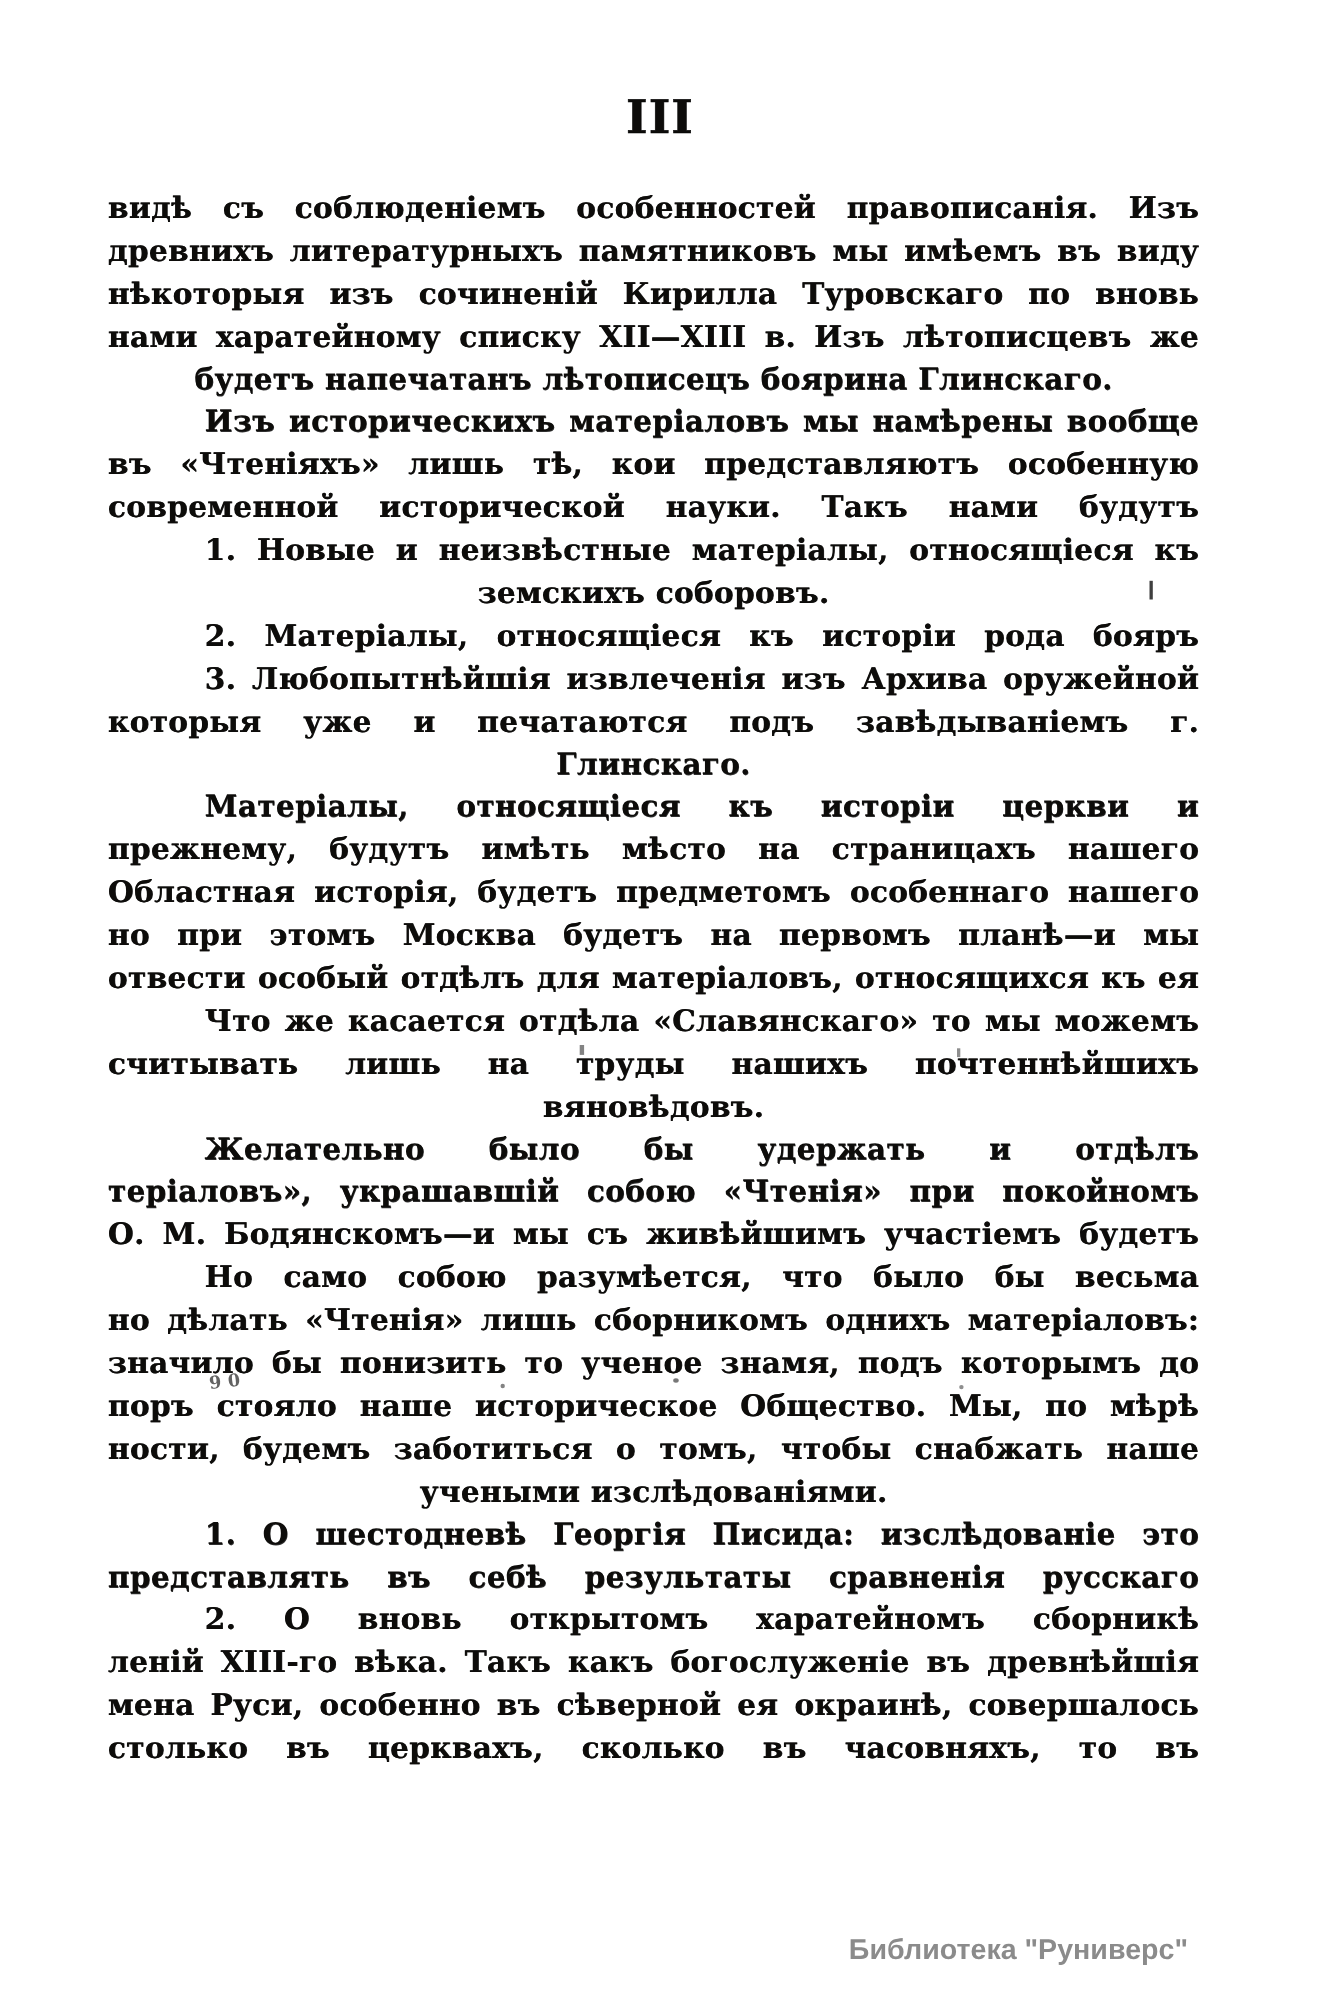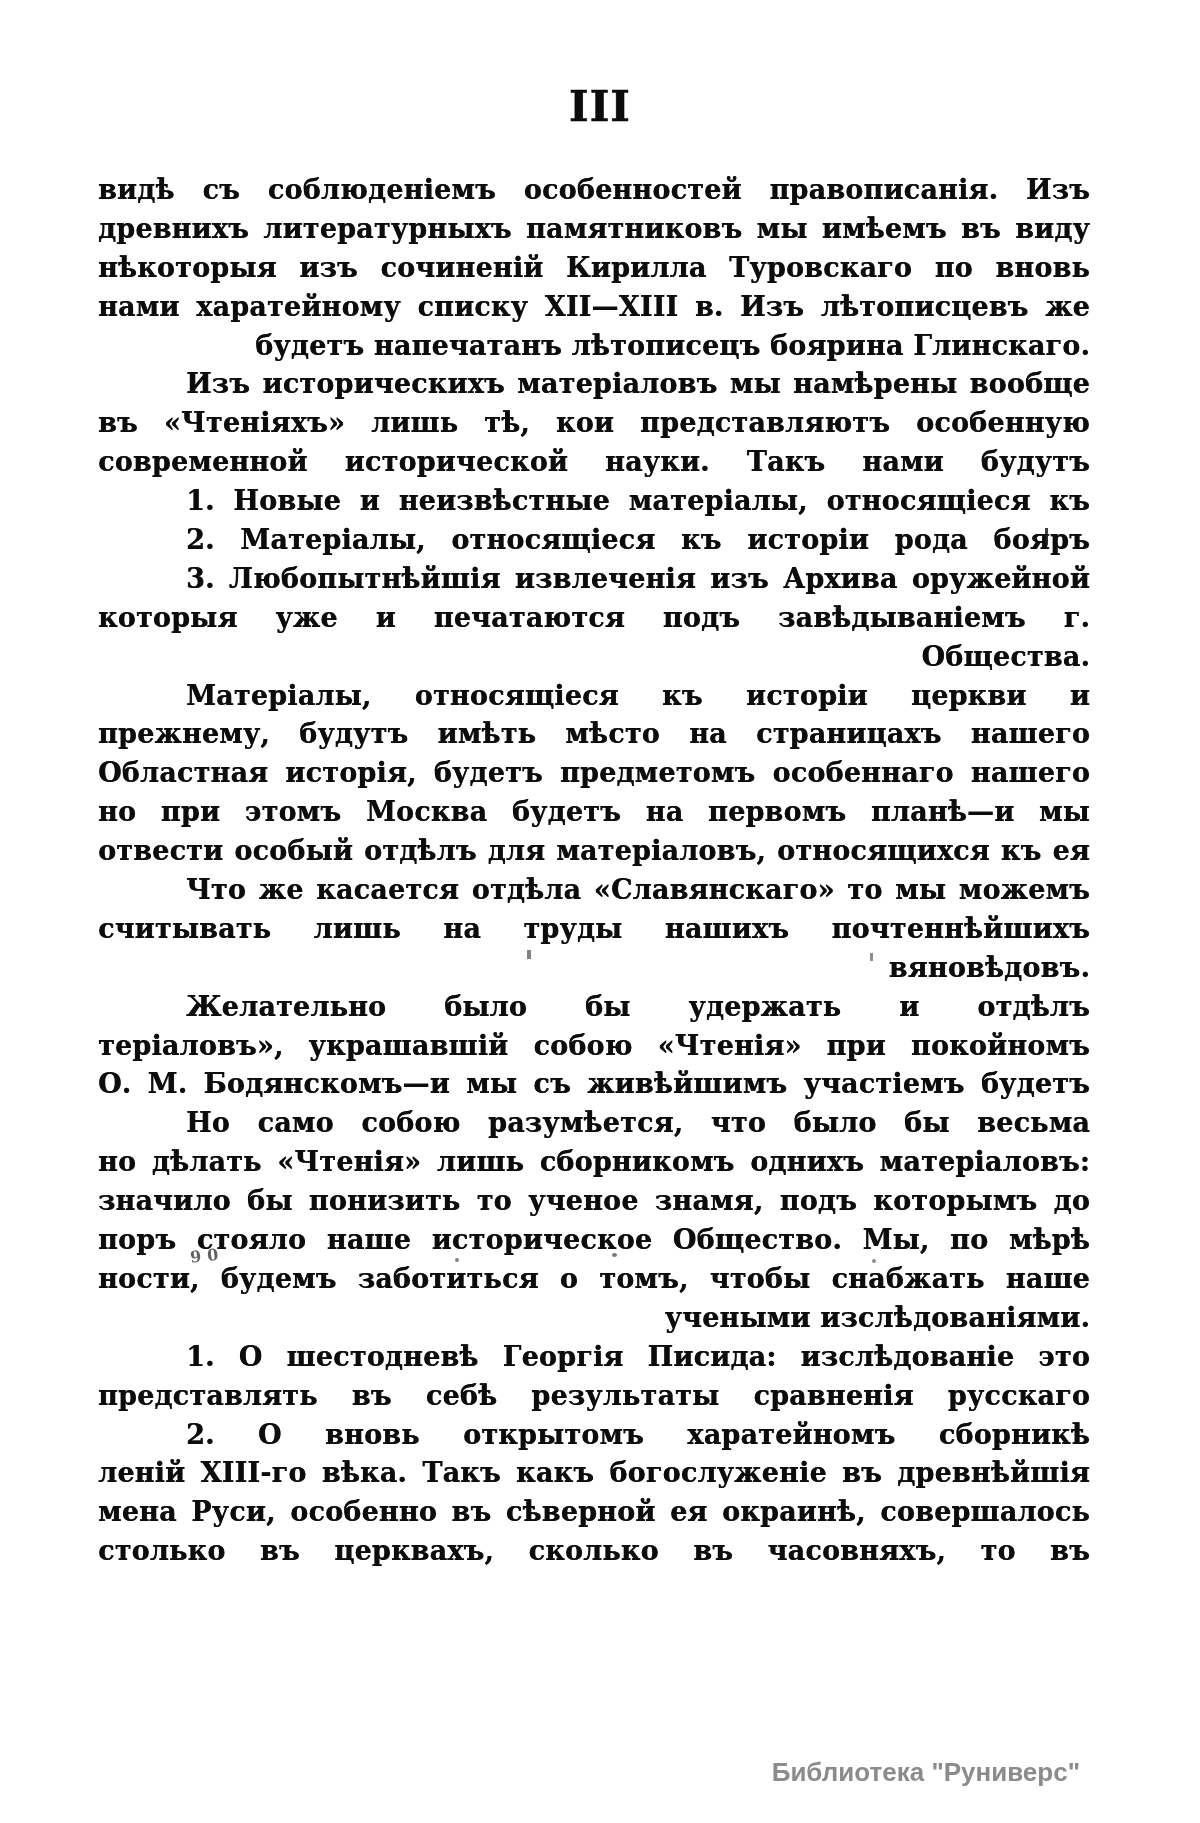--- a/index.html
+++ b/index.html
@@ -29,21 +29,21 @@
     top: 171px;
     width: 992px;
   }
   .line {
     height: 38.9px;
     line-height: 38.9px;
     font-size: 27px;
     font-weight: bold;
     letter-spacing: 0.2px;
     white-space: nowrap;
-    text-align: right;
+    text-align: center;
     text-shadow: 0.4px 0.3px 0 rgba(10,10,10,0.85);
   }
   .line.j {
     white-space: normal;
     text-align: justify;
     text-align-last: justify;
     overflow: hidden;
   }
   .line.indent-first { text-indent: 88px; }
   .watermark {
@@ -89,28 +89,29 @@
         <div class="line j">нами харатейному списку XII—XIII в. Изъ лѣтописцевъ же нами</div>
         <div class="line">будетъ напечатанъ лѣтописецъ боярина Глинскаго.</div>
       </div>
       <div>
         <div class="line j indent-first">Изъ историческихъ матеріаловъ мы намѣрены вообще помѣщать</div>
         <div class="line j">въ «Чтеніяхъ» лишь тѣ, кои представляютъ особенную важность для</div>
         <div class="line j">современной исторической науки. Такъ нами будутъ напечатаны:</div>
       </div>
       <div>
         <div class="line j indent-first">1. Новые и неизвѣстные матеріалы, относящіеся къ исторіи</div>
+        <div class="line">земскихъ соборовъ.</div>
       </div>
       <div>
         <div class="line j indent-first">2. Матеріалы, относящіеся къ исторіи рода бояръ Романовыхъ.</div>
       </div>
       <div>
         <div class="line j indent-first">3. Любопытнѣйшія извлеченія изъ Архива оружейной палаты,</div>
         <div class="line j">которыя уже и печатаются подъ завѣдываніемъ г. Предсѣдателя</div>
-        <div class="line">Общества.</div>
+        <div class="line">Глинскаго.</div>
       </div>
       <div>
         <div class="line j indent-first">Матеріалы, относящіеся къ исторіи церкви и каноническому, по</div>
         <div class="line j">прежнему, будутъ имѣть мѣсто на страницахъ нашего изданія.</div>
         <div class="line j">Областная исторія, будетъ предметомъ особеннаго нашего вниманія,</div>
         <div class="line j">но при этомъ Москва будетъ на первомъ планѣ—и мы намѣрены</div>
         <div class="line j">отвести особый отдѣлъ для матеріаловъ, относящихся къ ея исторіи.</div>
       </div>
       <div>
         <div class="line j indent-first">Что же касается отдѣла «Славянскаго» то мы можемъ раз-</div>

